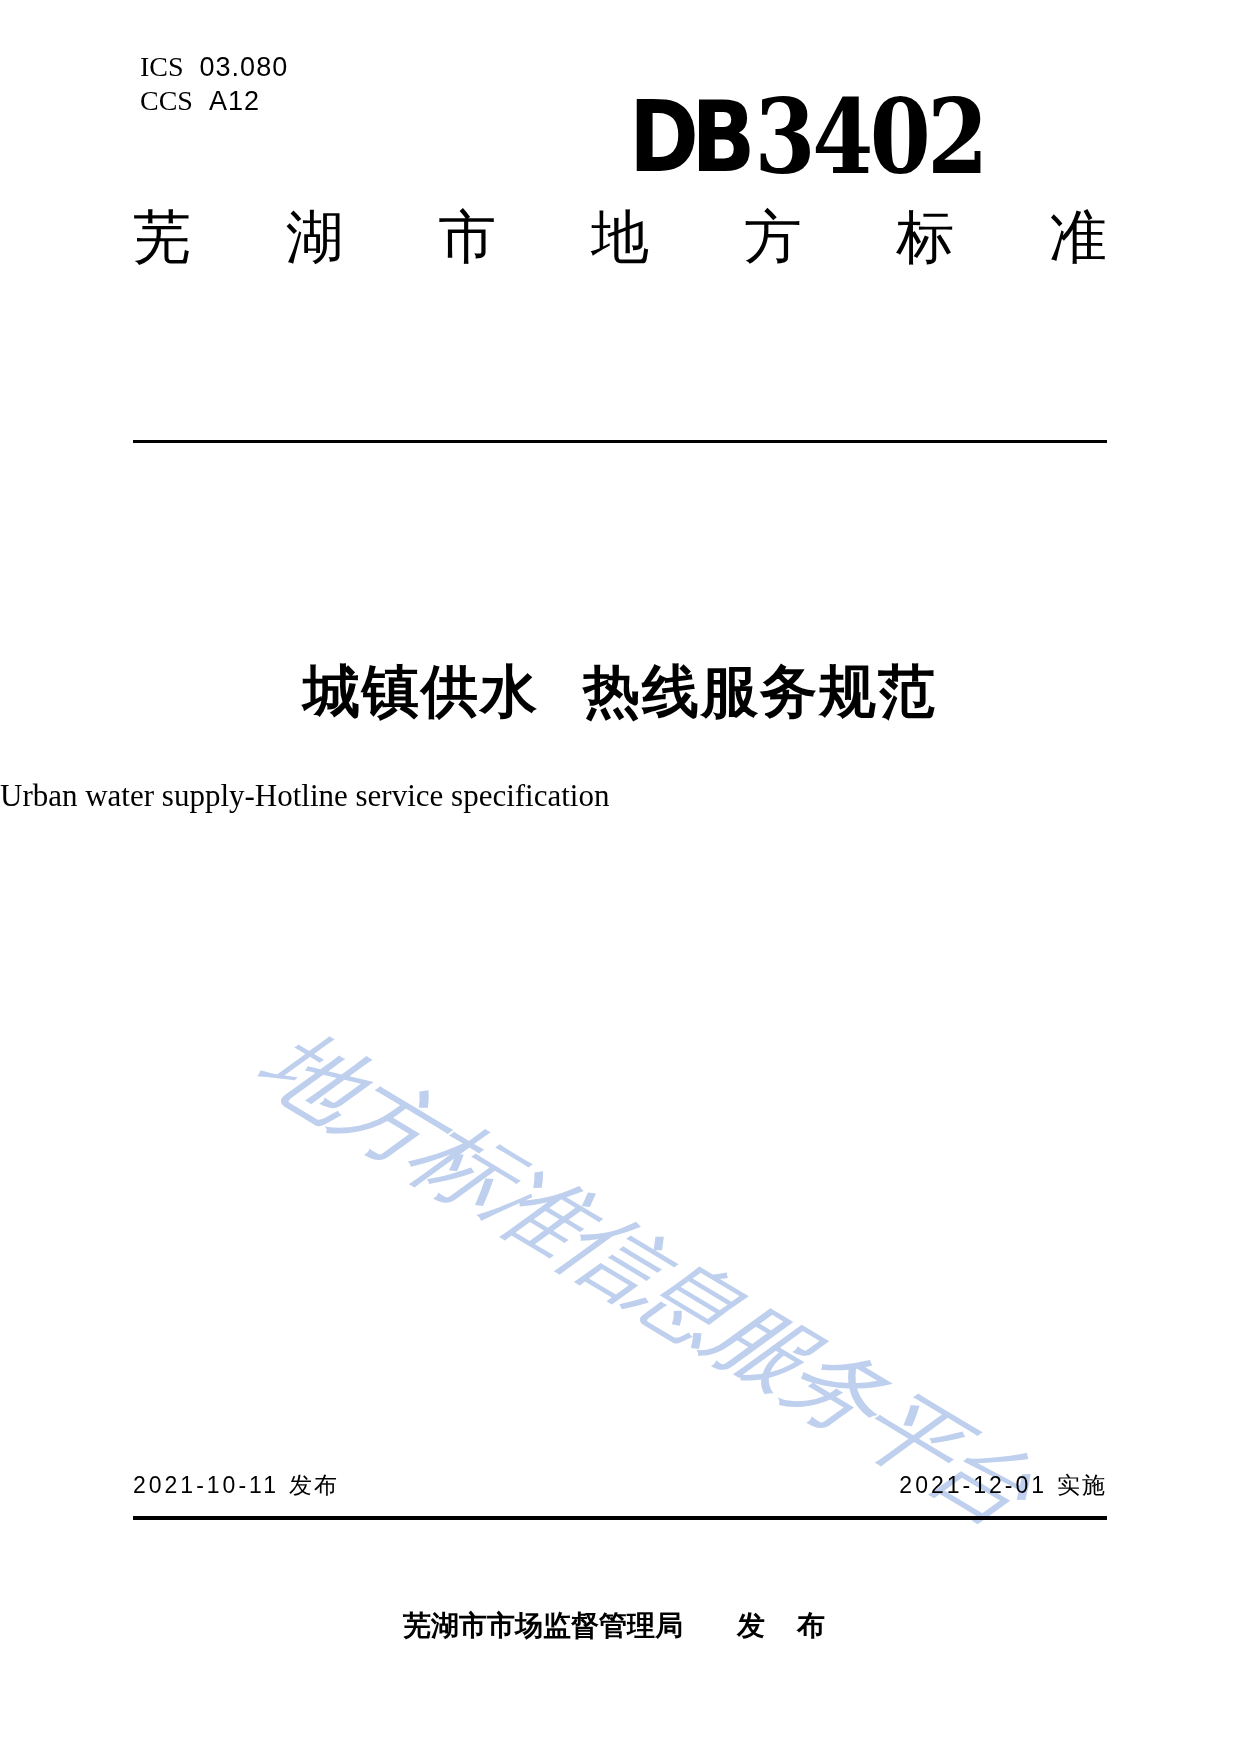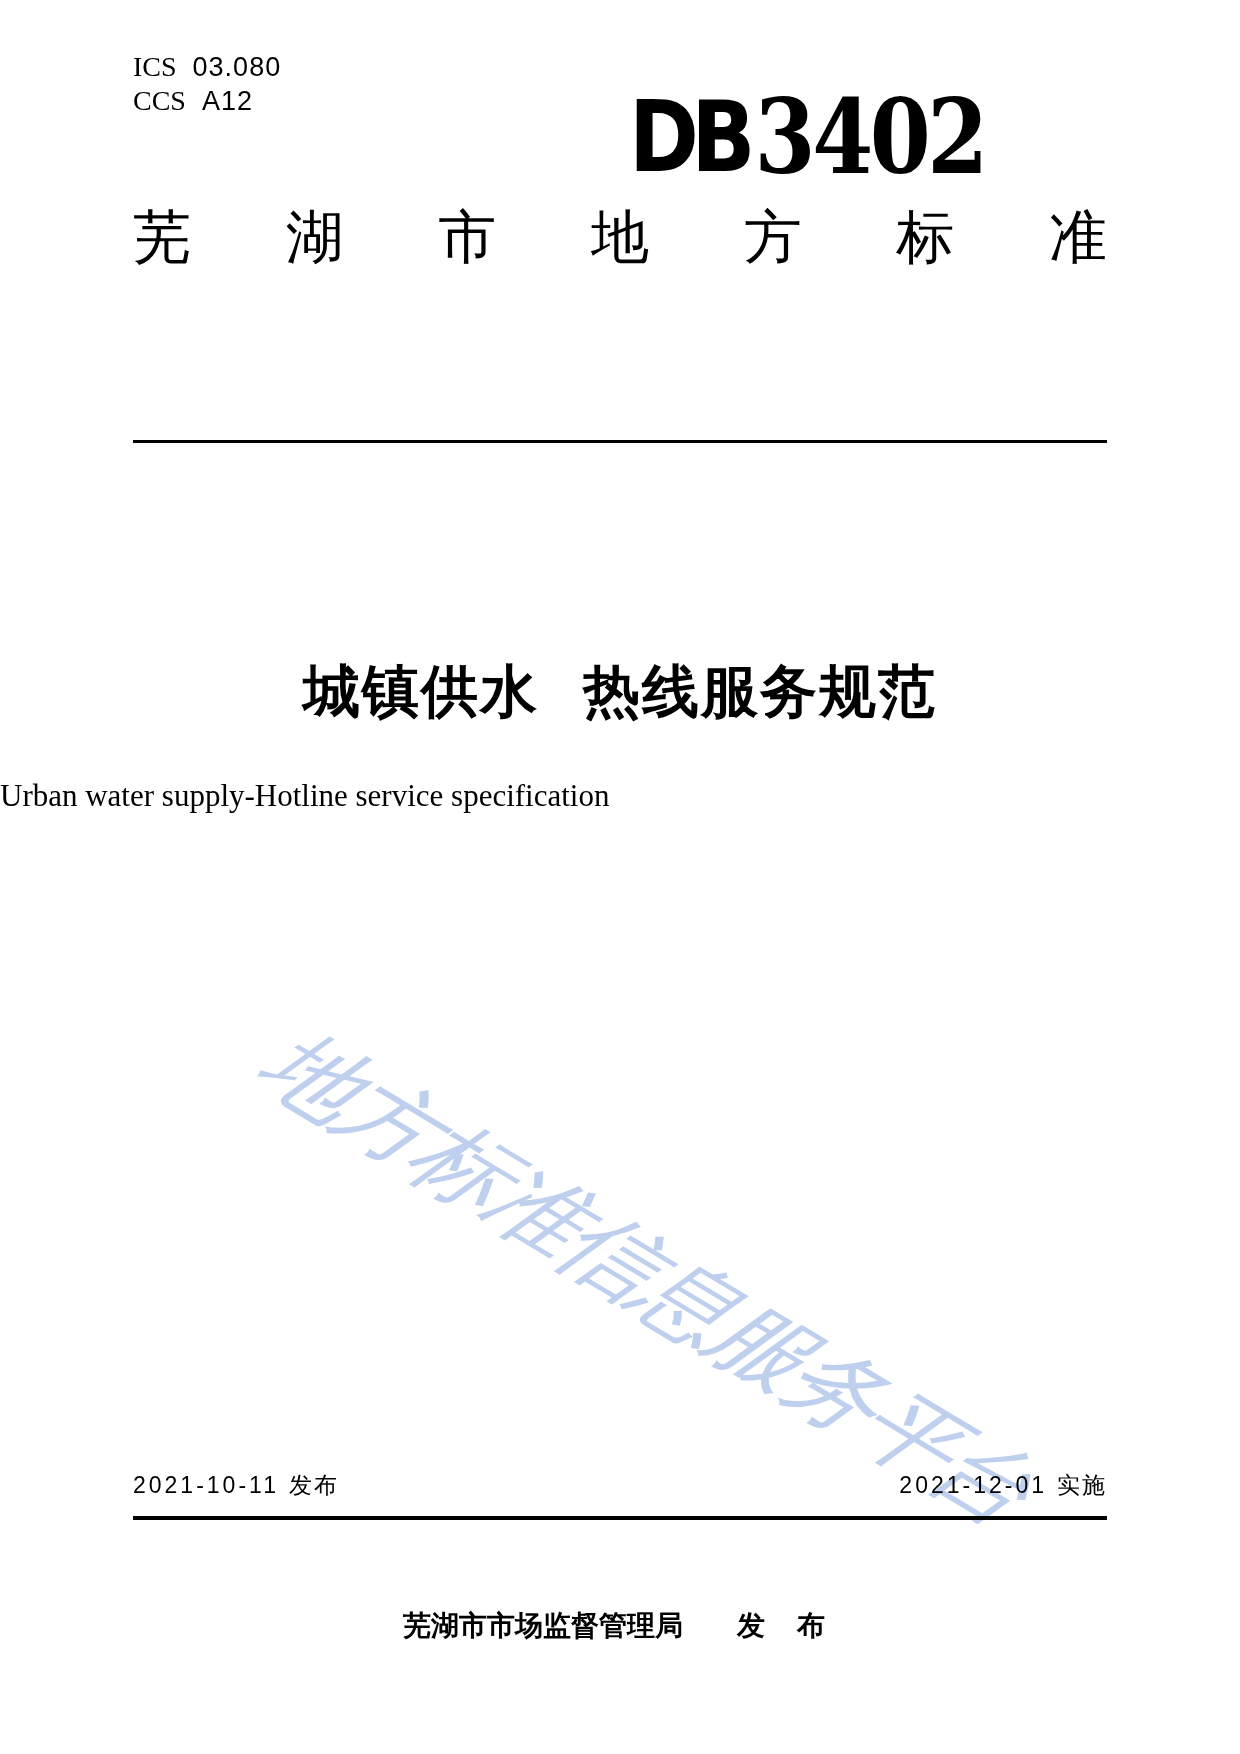--- a/index.html
+++ b/index.html
@@ -3,21 +3,21 @@
 <meta charset="utf-8">
 <style>
   * { margin:0; padding:0; box-sizing:border-box; }
   html,body { background:#ffffff; }
   .page {
     position:relative; width:1240px; height:1754px; margin:0 auto;
     background:#ffffff; color:#000; overflow:hidden;
     font-family:"Liberation Sans", sans-serif;
   }
   
-  .ics-block { position:absolute; left:133px; top:50px; }
+  .ics-block { position:absolute; left:140px; top:50px; }
   .ics-row { display:flex; align-items:baseline; gap:16px; line-height:33px; }
   .ics-label { font-family:"Liberation Serif", serif; font-size:28px; }
   .ics-value { font-size:27px; letter-spacing:1px; }
   
   .logo { position:absolute; top:98px; right:255px; display:flex; align-items:flex-start;
           transform:scaleX(0.86); transform-origin:100% 0; white-space:nowrap; }
   .logo-db { font-family:"DejaVu Sans", sans-serif; font-weight:bold; font-size:98px;
              line-height:0.80; letter-spacing:-9px; margin-right:8px; }
   .logo-num { font-family:"DejaVu Serif","Liberation Serif",serif; font-weight:bold;
               font-size:102px; line-height:0.77; letter-spacing:-4px; }

